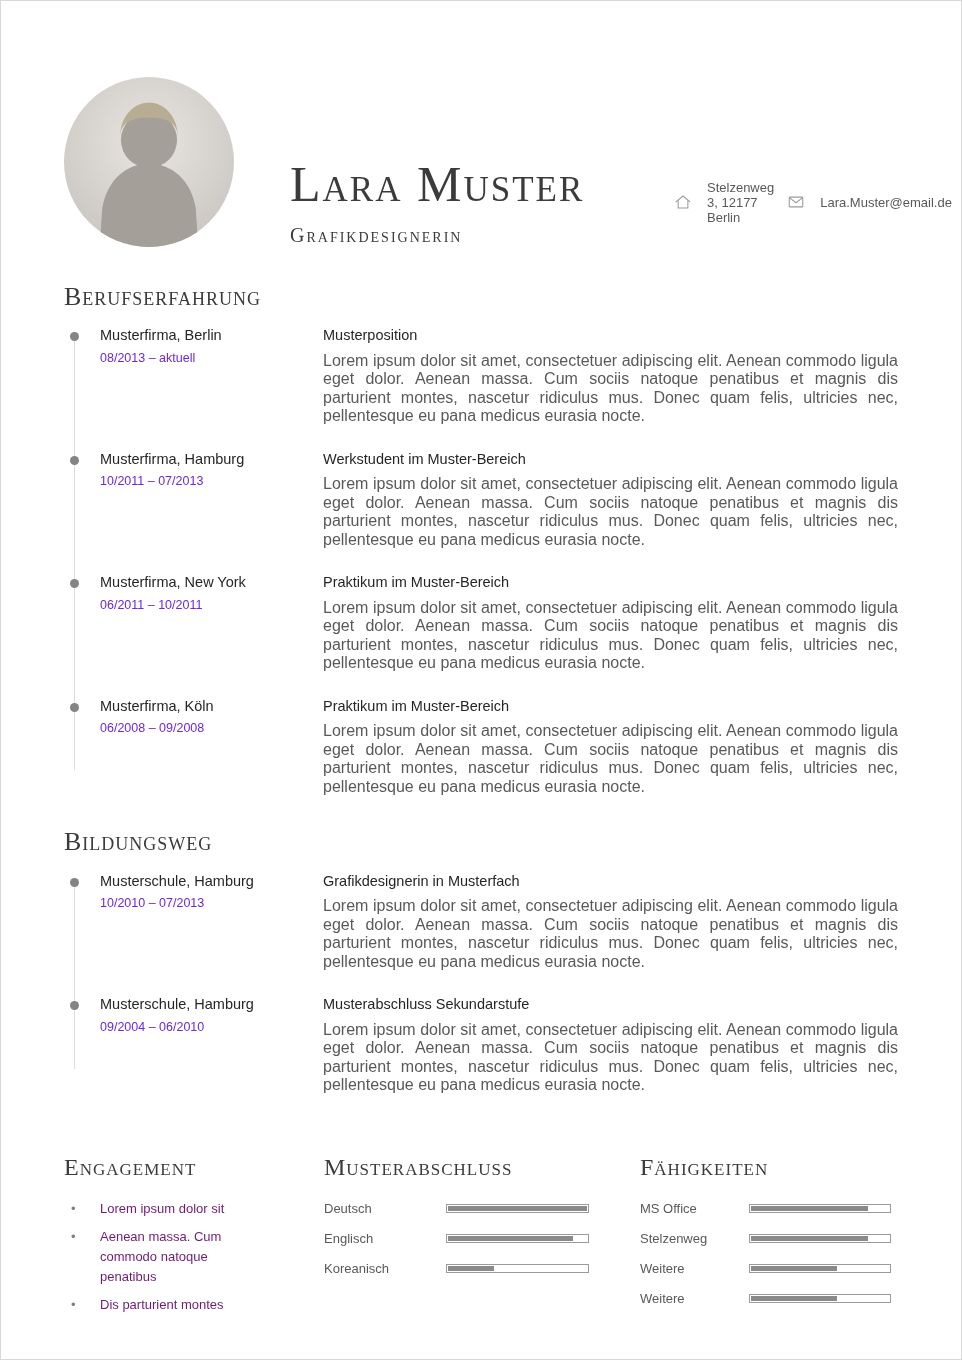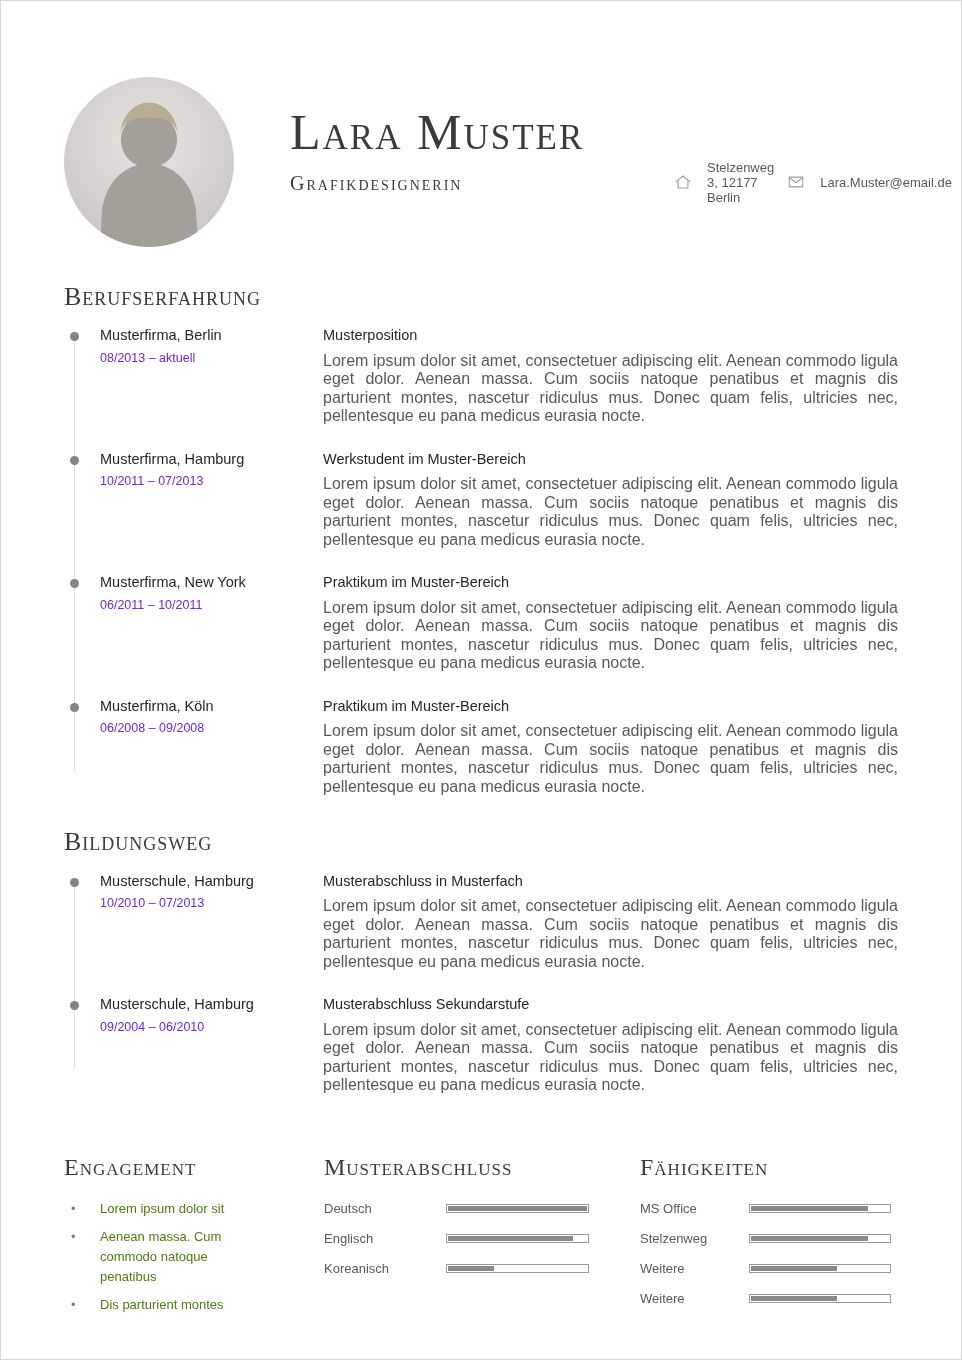--- a/index.html
+++ b/index.html
@@ -18,21 +18,21 @@
     overflow: hidden;
   }
   .sc {
     font-family: "Liberation Serif", serif;
     font-variant: small-caps;
     color: #3b3b3b;
     font-weight: 400;
   }
 
   
-  .header { display: flex; align-items: flex-start; }
+  .header { display: flex; align-items: flex-end; }
   .photo {
     flex: 0 0 170px;
     width: 170px; height: 170px;
     border-radius: 50%;
     overflow: hidden;
     background: radial-gradient(circle at 50% 38%, #e9e6e1 0%, #d4d1cc 55%, #c3c0bb 100%);
   }
   .photo svg { width: 100%; height: 100%; display: block; }
   .name-block { margin-left: 56px; margin-top: 30px; }
   .name { font-size: 50px; letter-spacing: 2px; line-height: 1; white-space: nowrap; }
@@ -71,21 +71,21 @@
     margin-top: 6px;
   }
 
   
   .bottom { display: grid; grid-template-columns: 260px 316px 1fr; margin-top: 58px; }
   .col-heading { font-size: 24px; letter-spacing: 1px; line-height: 1.2; }
   .bullets { list-style: none; margin-top: 17px; }
   .bullets li {
     position: relative;
     font-size: 13px; line-height: 20px;
-    color: #4d7c0f;
+    color: #701a75;
     padding-left: 36px;
     margin-bottom: 8px;
     max-width: 236px;
   }
   .bullets li .bullet-text { display: inline-block; max-width: 165px; vertical-align: top; }
   .bullets li::before {
     content: "\2022";
     position: absolute; left: 7px; top: 0;
     color: #7f7f7f;
   }
@@ -221,21 +221,21 @@
 
       <div class="entry">
         <div>
             <span class="dot"></span>
           </div>
         <div>
           <div class="entry-title">Musterschule, Hamburg</div>
           <div class="period">10/2010 – 07/2013</div>
         </div>
         <div>
-          <div class="entry-title">Musterabschluss in Musterfach</div>
+          <div class="entry-title">Grafikdesignerin in Musterfach</div>
           <p class="desc">Lorem ipsum dolor sit amet, consectetuer adipiscing elit. Aenean commodo ligula eget dolor. Aenean massa. Cum sociis natoque penatibus et magnis dis parturient montes, nascetur ridiculus mus. Donec quam felis, ultricies nec, pellentesque eu pana medicus eurasia nocte.</p>
         </div>
       </div>
 
       <div class="entry">
         <div>
             <span class="dot"></span>
           </div>
         <div>
           <div class="entry-title">Musterschule, Hamburg</div>

